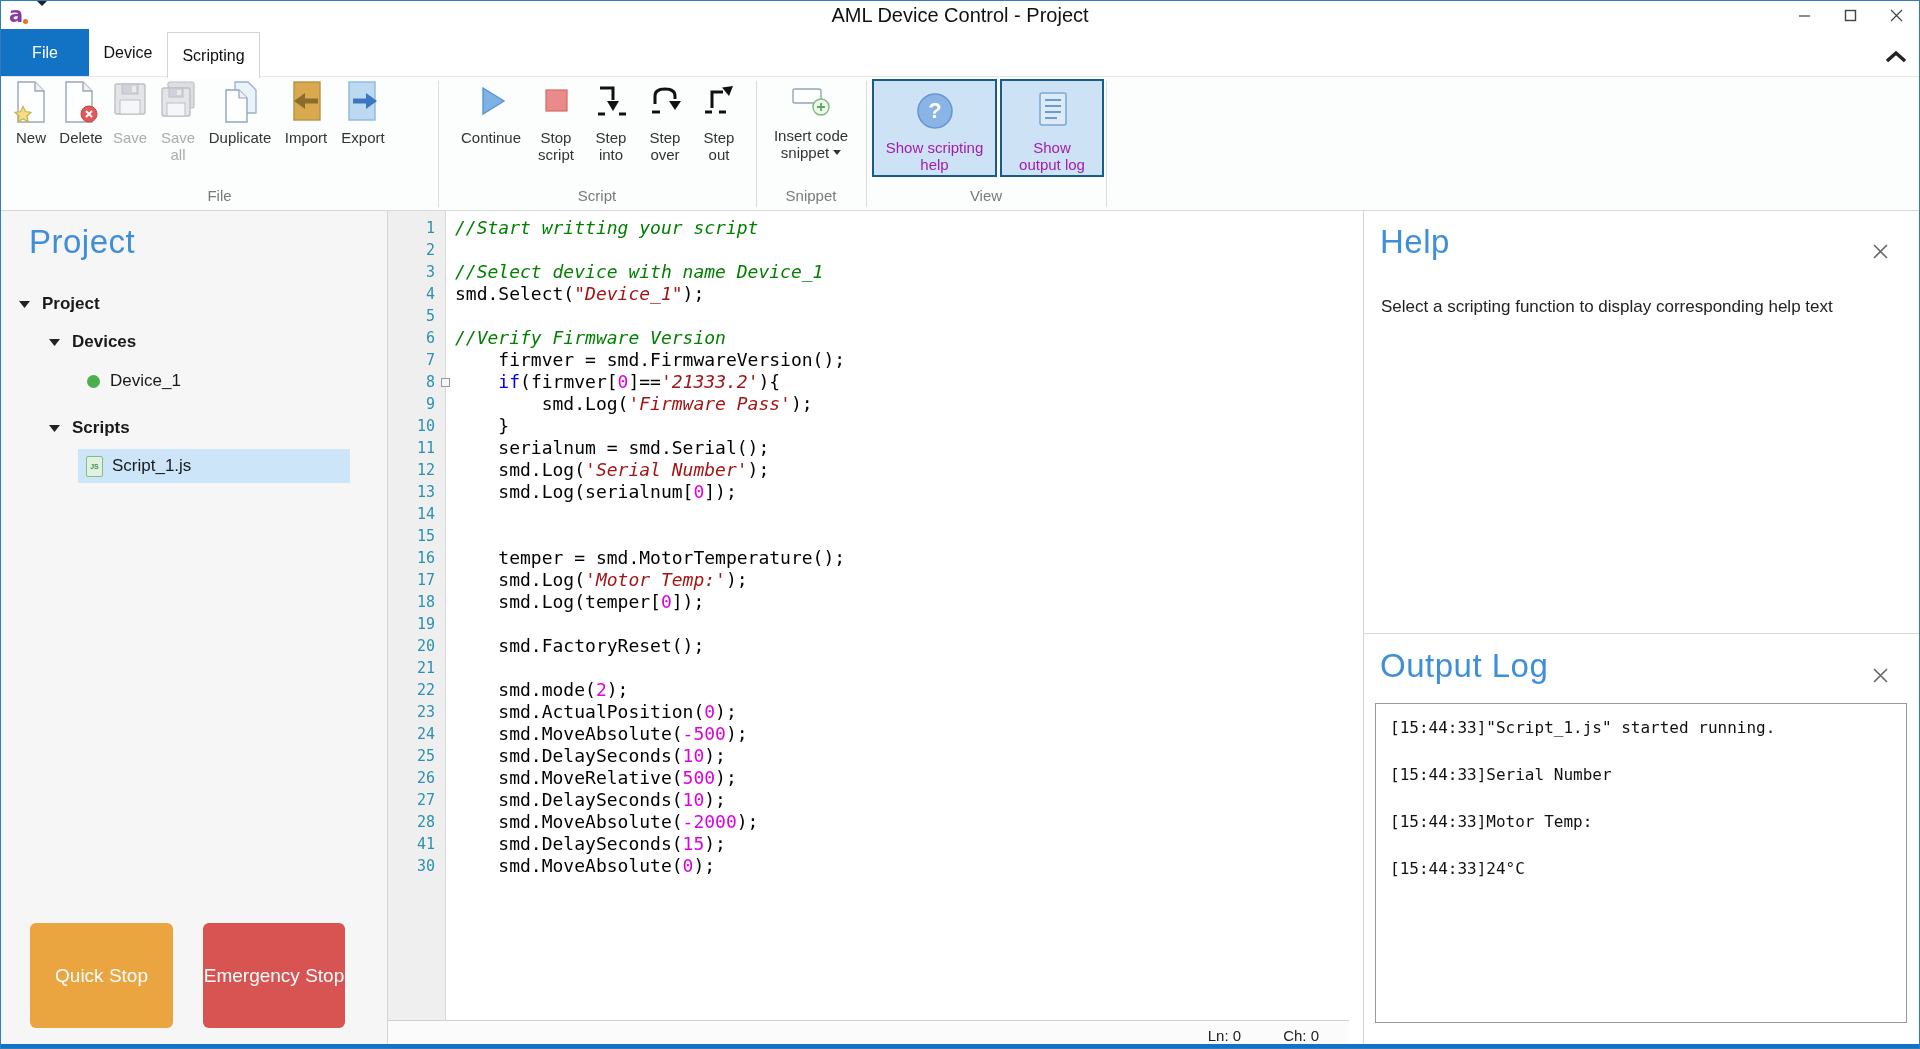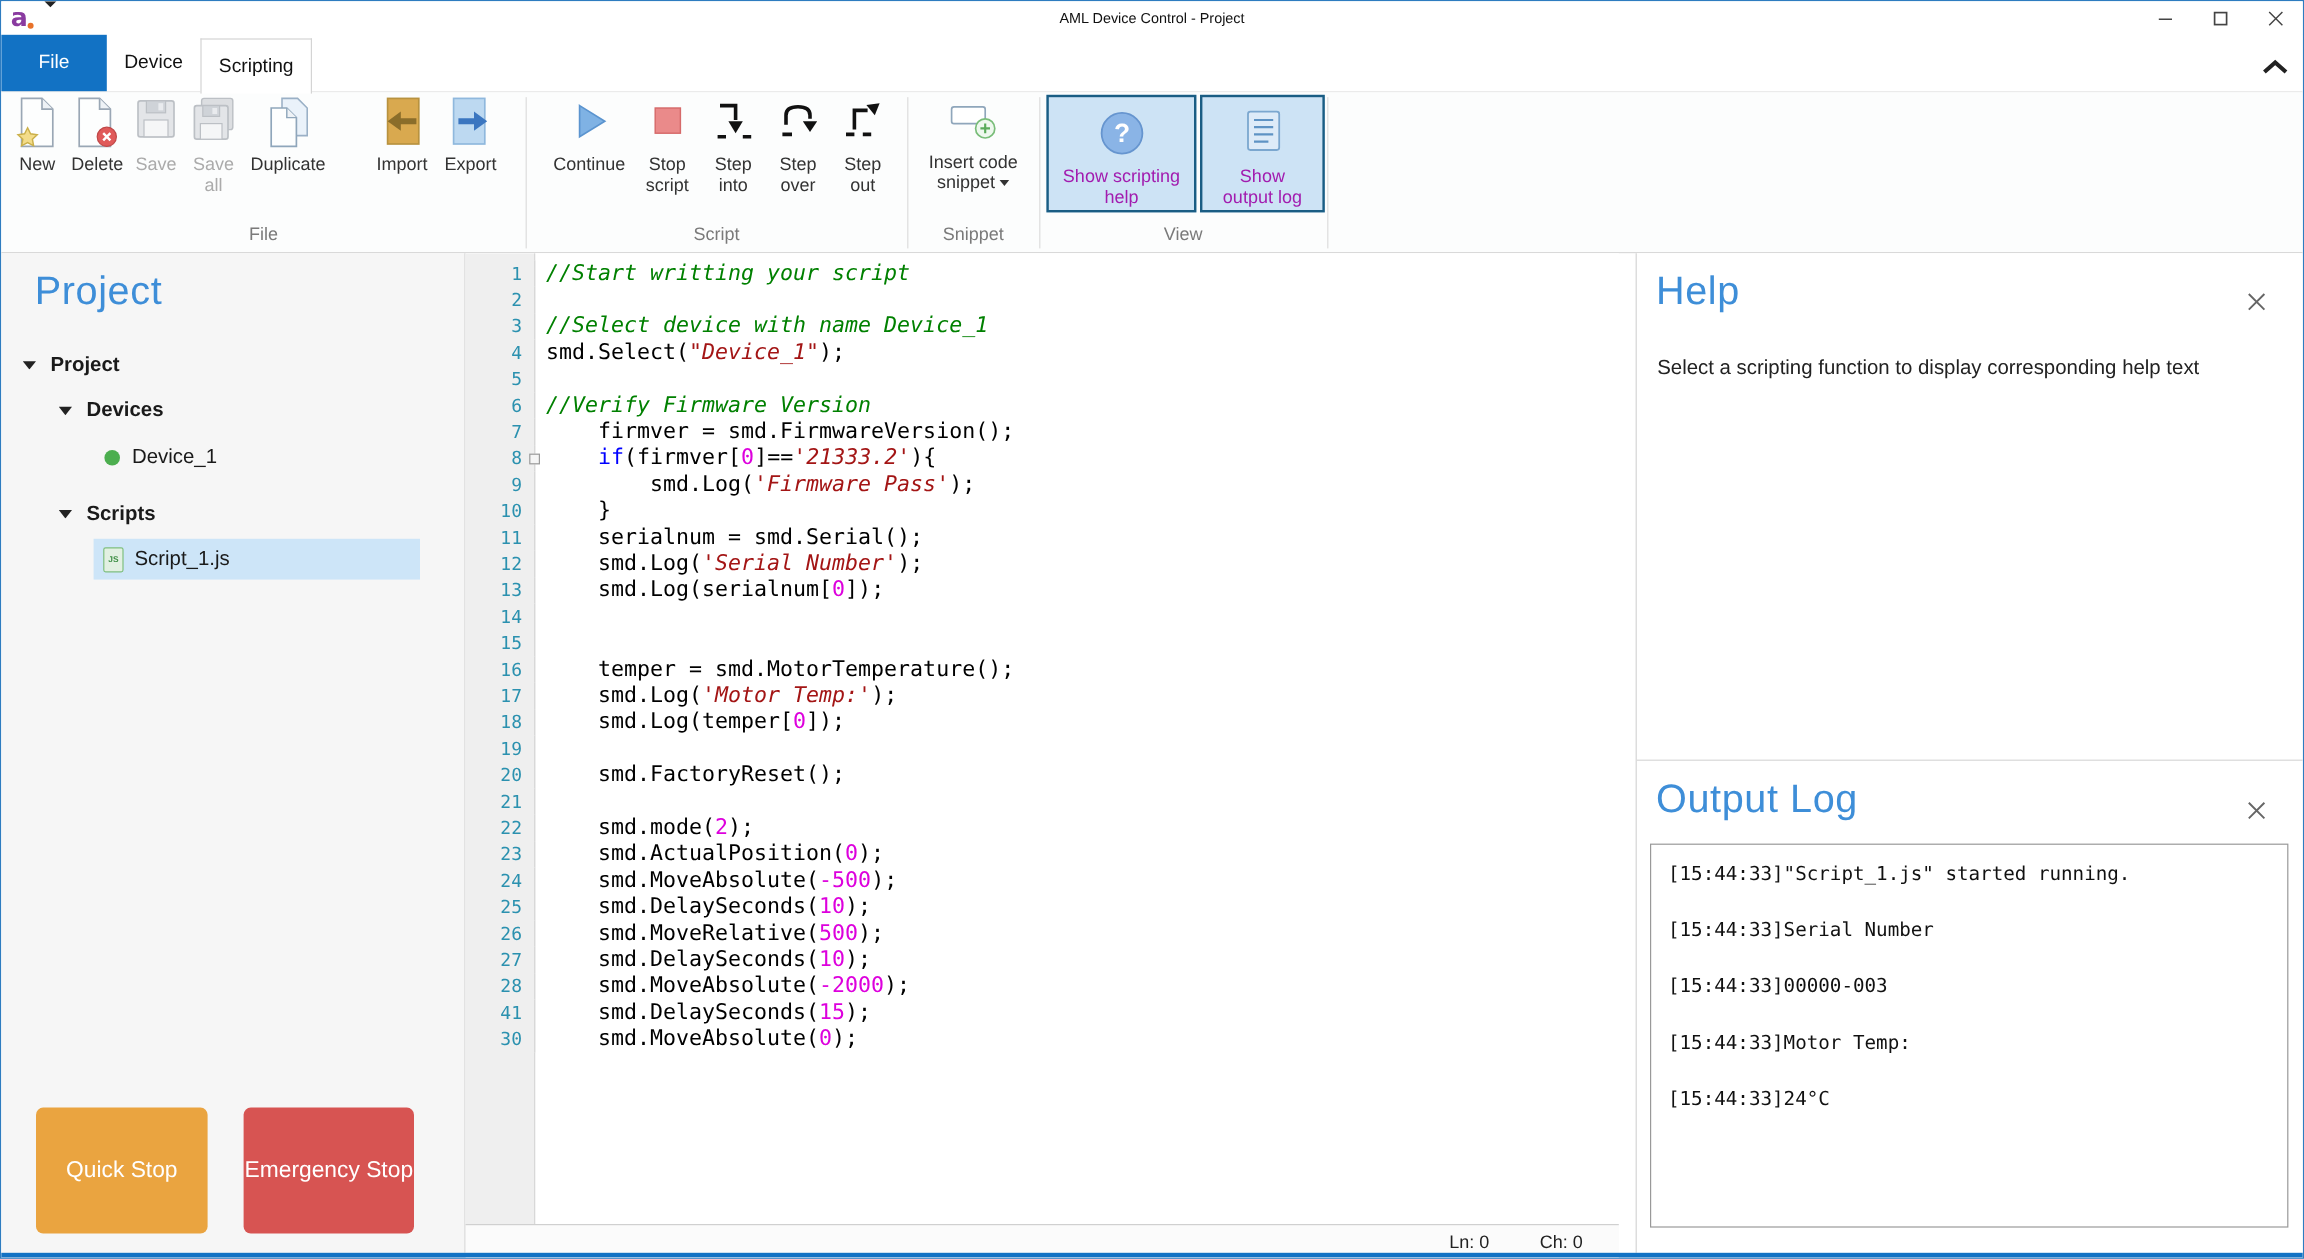--- a/index.html
+++ b/index.html
@@ -12,21 +12,21 @@
     color:#1a1a1a;
   }
   
   .titlebar { height:28px; display:flex; align-items:center; position:relative; background:#fff; }
   .qat { display:flex; align-items:center; padding-left:8px; gap:8px; }
   .logo-a { font-size:21px; font-weight:bold; color:#8a3ba0; line-height:20px; position:relative; font-family:"DejaVu Sans", sans-serif; }
   .logo-dot { position:absolute; right:-5px; bottom:1px; width:5px; height:5px; border-radius:50%; background:#e8722a; }
   .qat-arrow { width:10px; margin-left:6px; }
   .qat-arrow .bar { height:2px; background:#222; margin-bottom:2px; }
   .qat-arrow .tri { width:0; height:0; border-left:5px solid transparent; border-right:5px solid transparent; border-top:5px solid #222; }
-  .win-title { position:absolute; left:0; right:0; text-align:center; font-size:12px; color:#111; }
+  .win-title { position:absolute; left:0; right:0; text-align:center; font-size:20px; color:#111; }
   .win-controls { position:absolute; right:0; top:0; height:28px; display:flex; }
   .win-btn { width:46px; height:28px; display:flex; align-items:center; justify-content:center; }
   
   .tabrow { height:48px; display:flex; position:relative; background:#fff; border-bottom:1px solid #e6e6e6; }
   .tab { display:flex; align-items:center; justify-content:center; font-size:16px; }
   .tab-file { width:88px; background:#1272c4; color:#fff; }
   .tab-plain { width:78px; color:#111; }
   .tab-active { width:93px; color:#111; background:#fff; border:1px solid #d4d4d4; border-bottom:none; margin-top:3px; height:46px; position:relative; z-index:2; }
   .ribbon-collapse { position:absolute; right:12px; bottom:8px; }
   
@@ -169,21 +169,21 @@
 all</div>
       </div>
       <div class="rbtn" style="width:74px;">
         <svg width="44" height="46" viewBox="0 0 44 46">
           <path d="M17,2 h13 l8,8 v23 h-21 z" fill="#eaf2fa" stroke="#9ab0c6" stroke-width="1.3"></path>
           <path d="M8,10 h13 l8,8 v24 h-21 z" fill="#fdfefe" stroke="#8fa6bb" stroke-width="1.4"></path>
           <path d="M21,10 v8 h8" fill="#eef2f6" stroke="#8fa6bb" stroke-width="1.2"></path>
         </svg>
         <div class="rlabel">Duplicate</div>
       </div>
-      <div class="rbtn" style="width:58px;margin-left:29px;">
+      <div class="rbtn" style="width:58px;">
         <svg width="42" height="46" viewBox="0 0 42 46">
           <rect x="9" y="2" width="26" height="38" fill="#d9a94f" stroke="#b8923f" stroke-width="1.4"></rect>
           <line x1="33" y1="21" x2="17" y2="21" stroke="#8a6d2a" stroke-width="5"></line>
           <polygon points="9,21 20,13 20,29" fill="#8a6d2a"></polygon>
         </svg>
         <div class="rlabel">Import</div>
       </div>
       <div class="rbtn" style="width:56px;">
         <svg width="42" height="46" viewBox="0 0 42 46">
           <rect x="7" y="2" width="26" height="38" fill="#bdd9f1" stroke="#8fb8dd" stroke-width="1.4"></rect>
@@ -472,21 +472,20 @@
     <div class="panel-close out-close">
       <svg width="17" height="17" viewBox="0 0 17 17">
           <path d="M2,2 L15,15 M15,2 L2,15" stroke="#666" stroke-width="1.6"></path>
         </svg>
     </div>
     <div class="log-box">
       <div class="pad"></div>
       <div>
           <div class="log-line">[15:44:33]"Script_1.js" started running.</div>
           <div class="log-line">[15:44:33]Serial Number</div>
-          <div class="log-line">[15:44:33]00000-003</div>
           <div class="log-line">[15:44:33]Motor Temp:</div>
           <div class="log-line">[15:44:33]24°C</div>
         </div>
     </div>
   </div>
 </div>
 
 <div class="bottom-border"></div>
 
 </body></html>

